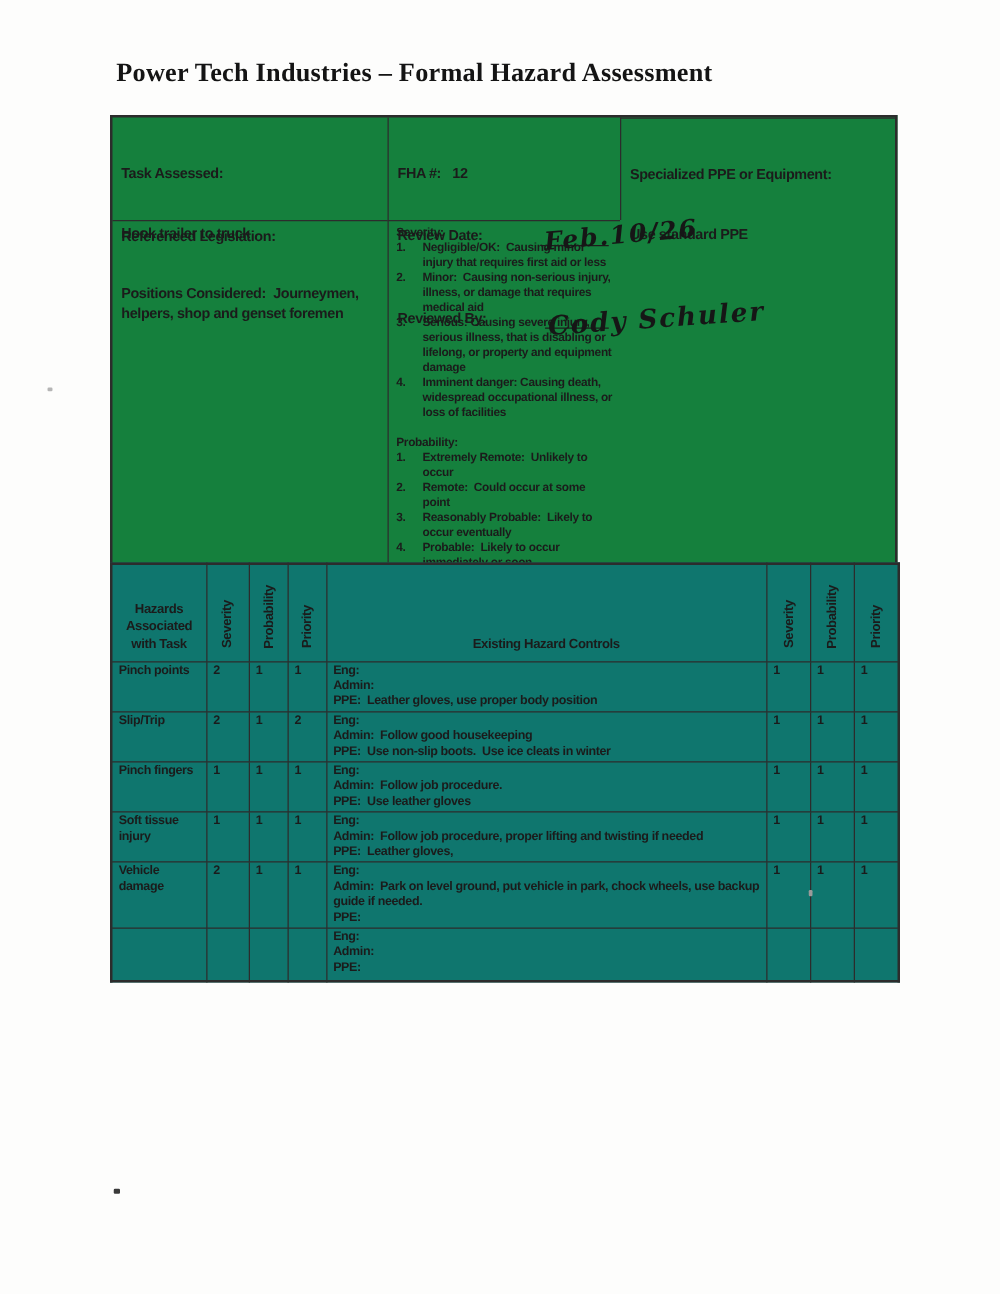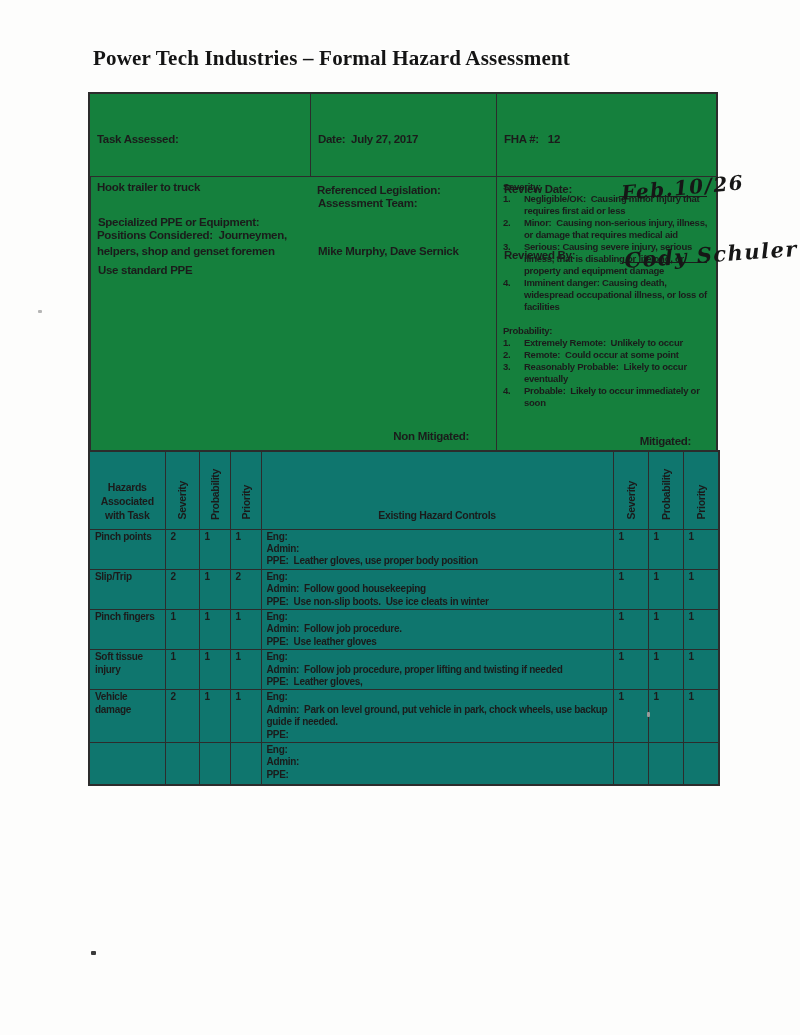--- a/index.html
+++ b/index.html
@@ -80,25 +80,20 @@
 <div>
 
   <h1 class="title">Power Tech Industries – Formal Hazard Assessment</h1>
 
   <div class="top-table">
 
     <div class="cell">
       <div>Task Assessed:</div>
       <div>Hook trailer to truck</div>
       <div><span>Positions Considered:</span>  <span>Journeymen, helpers, shop and genset foremen</span></div>
-    </div>
-    <div class="cell bl">
-      <div><span>Date:</span>  <span>July 27, 2017</span></div>
-      <div class="team">Assessment Team:</div>
-      <div>Mike Murphy, Dave Sernick</div>
     </div>
     <div class="cell bl">
       <div class="fha-line">
         <span>FHA #:</span>
         <span class="fha-val">12</span>
       </div>
       <div class="hw-row">
         <span>Review Date:</span>
         <span class="wline"><span class="hand">Feb.10/26</span></span>
       </div>

